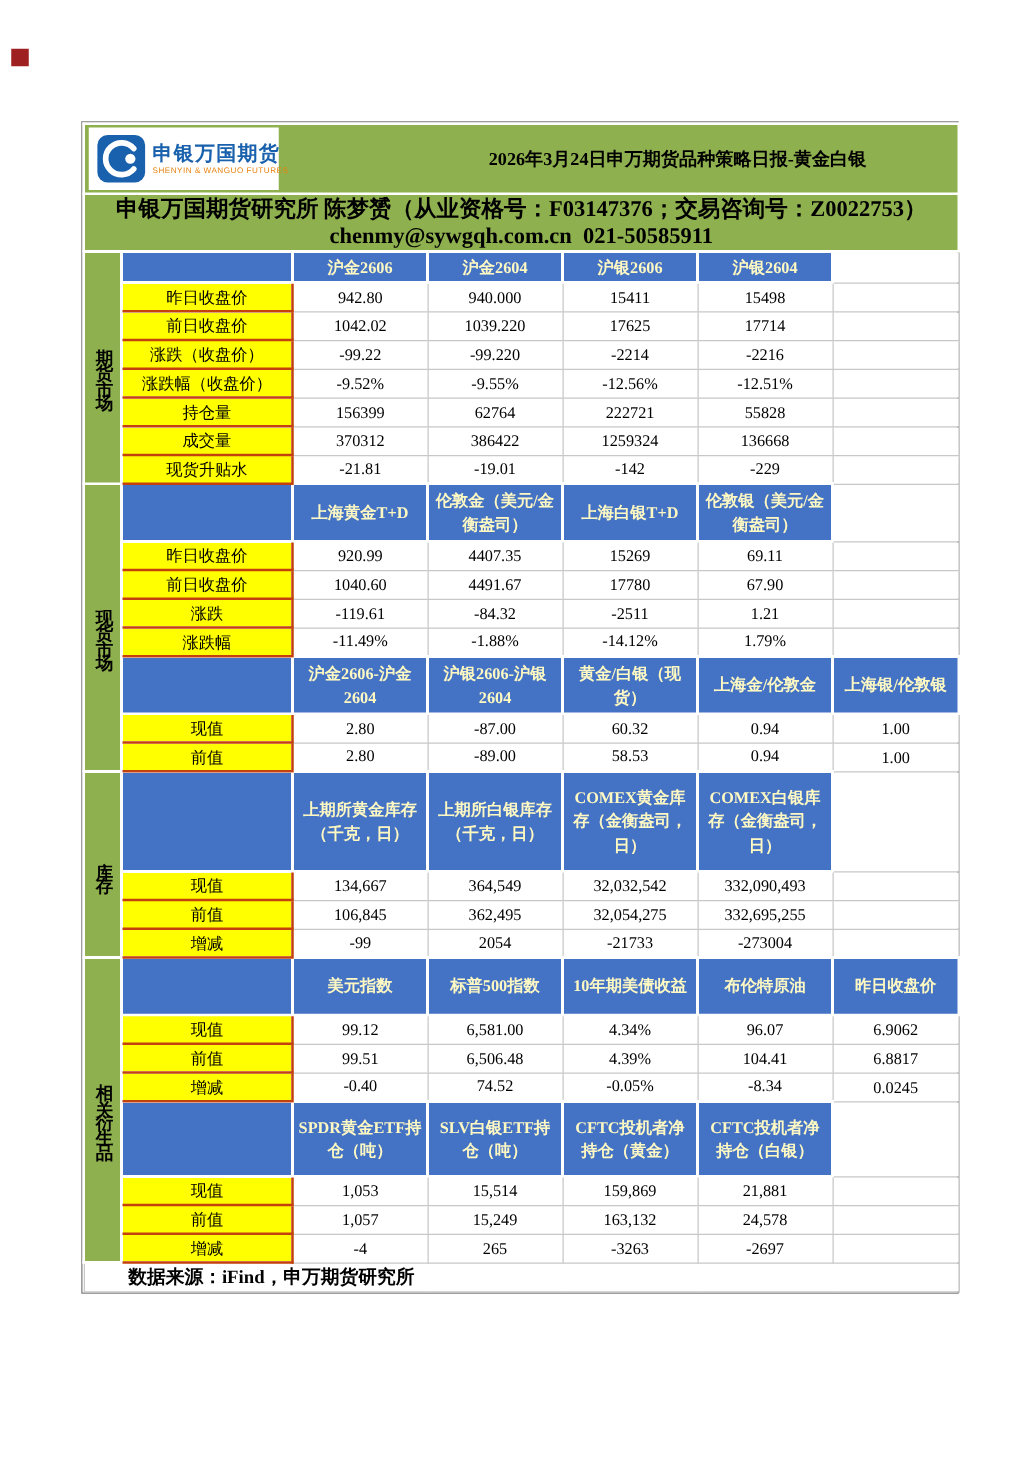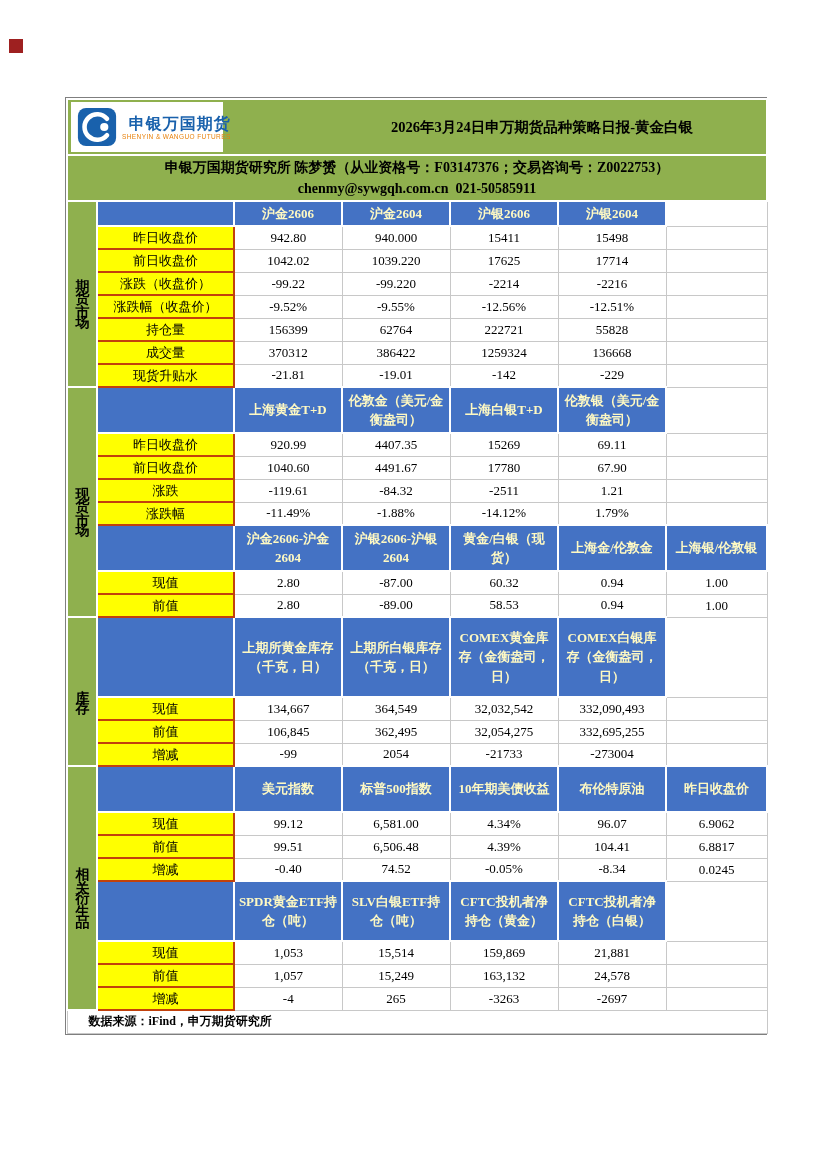--- a/index.html
+++ b/index.html
@@ -53,46 +53,46 @@
   tr.r60 td { height: 60px; }
 
   .title-flex { display: flex; align-items: center; }
   .logo-box {
     background: #fff;
     width: 152px; min-width: 152px; height: 50px;
     display: flex; align-items: center; gap: 5px;
     padding: 3px 6px;
   }
   .logo-icon { width: 40px; height: 40px; flex: none; }
-  .logo-text { display: flex; flex-direction: column; align-items: flex-end; }
+  .logo-text { display: flex; flex-direction: column; align-items: flex-start; }
   .logo-cn {
     color: #1961AC; font-weight: bold; font-size: 16px; letter-spacing: 1px;
     font-family: "Liberation Sans", sans-serif; white-space: nowrap; line-height: 1.2;
   }
   .logo-en {
     color: #E8820C; font-size: 6.5px; letter-spacing: 0.4px;
     font-family: "Liberation Sans", sans-serif; white-space: nowrap;
   }
   .title-text {
     flex: 1; text-align: right; font-weight: bold; font-size: 14.5px;
     padding-right: 70px;
   }
-  .contact-cell { font-weight: bold; font-size: 14px; line-height: 21px; }
+  .contact-cell { font-weight: bold; font-size: 18px; line-height: 21px; }
   .pre { white-space: pre-wrap; }
   .vtext {
     display: inline-block;
     writing-mode: vertical-lr;
     text-orientation: upright;
     font-weight: bold; font-size: 14px;
     letter-spacing: 12px;
   }
   .footer-cell {
     background: #fff; border: 1px solid #c8c8c8;
     text-align: left; font-weight: bold;
-    padding-left: 21px; font-size: 12px;
+    padding-left: 35px; font-size: 15px;
   }
 </style>
 </head>
 <body>
 
 <div class="page">
   <div class="red-marker"></div>
 
   <div class="table-wrap">
     <table>

